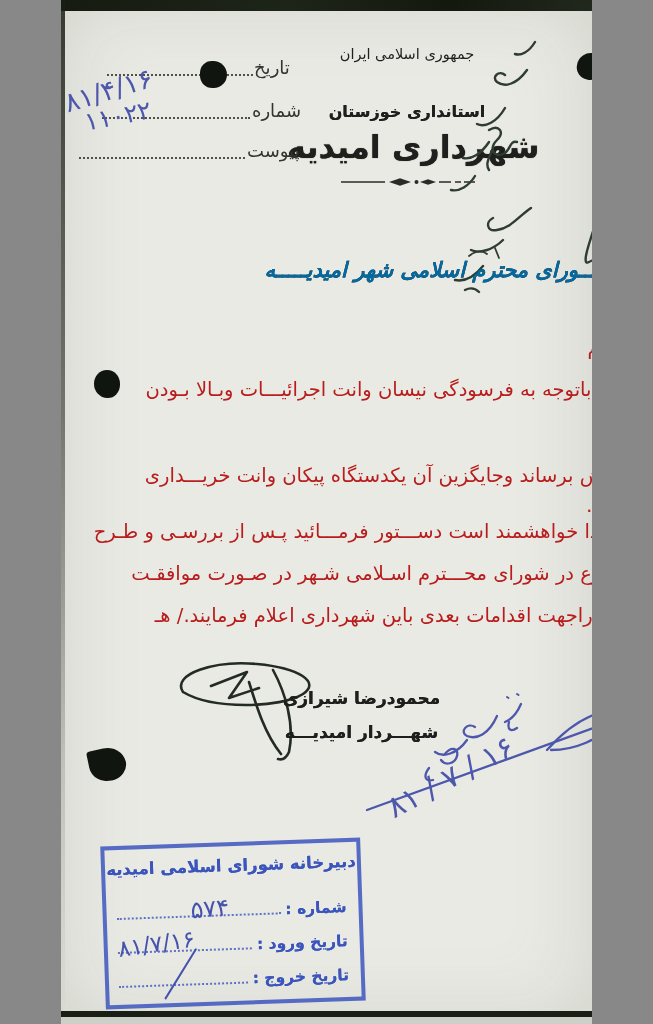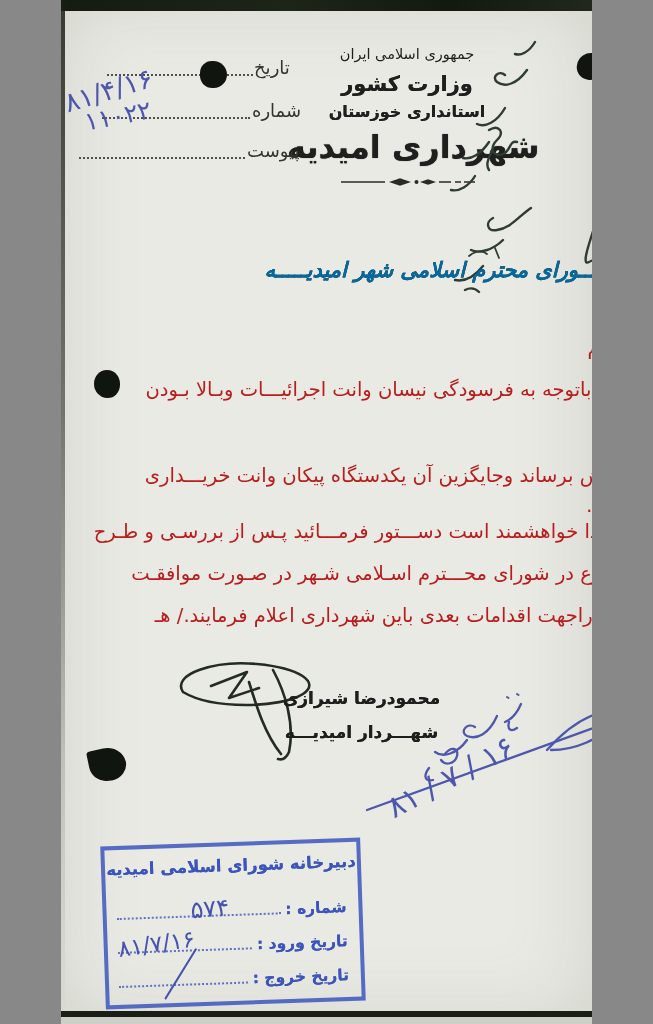--- a/index.html
+++ b/index.html
@@ -72,21 +72,20 @@
 <body>
 
 <div class="page">
 
   <div class="abs edge-top"></div>
   <div class="abs edge-bottom"></div>
   <div class="abs edge-bottom-fill"></div>
   <div class="abs edge-left"></div>
 
   <div class="abs lh lh1">جمهوری اسلامی ایران</div>
-  <div class="abs lh lh2">وزارت کشور</div>
   <div class="abs lh lh3">استانداری خوزستان</div>
   <div class="abs lh lh4">شهرداری امیدیه</div>
 
   <svg class="abs" style="left:280px;top:176px;" width="134" height="12" viewBox="0 0 134 12">
     <line x1="0" y1="6" x2="44" y2="6" stroke="#2a2a28" stroke-width="1.6"></line>
     <polygon points="48,6 59,2.2 70,6 59,9.8" fill="#2a2a28"></polygon>
     <circle cx="75.5" cy="6" r="2" fill="#2a2a28"></circle>
     <polygon points="79,6 87,3.2 95,6 87,8.8" fill="#2a2a28"></polygon>
     <line x1="98" y1="6" x2="134" y2="6" stroke="#2a2a28" stroke-width="1.4" stroke-dasharray="12 4 6 3"></line>
   </svg>

